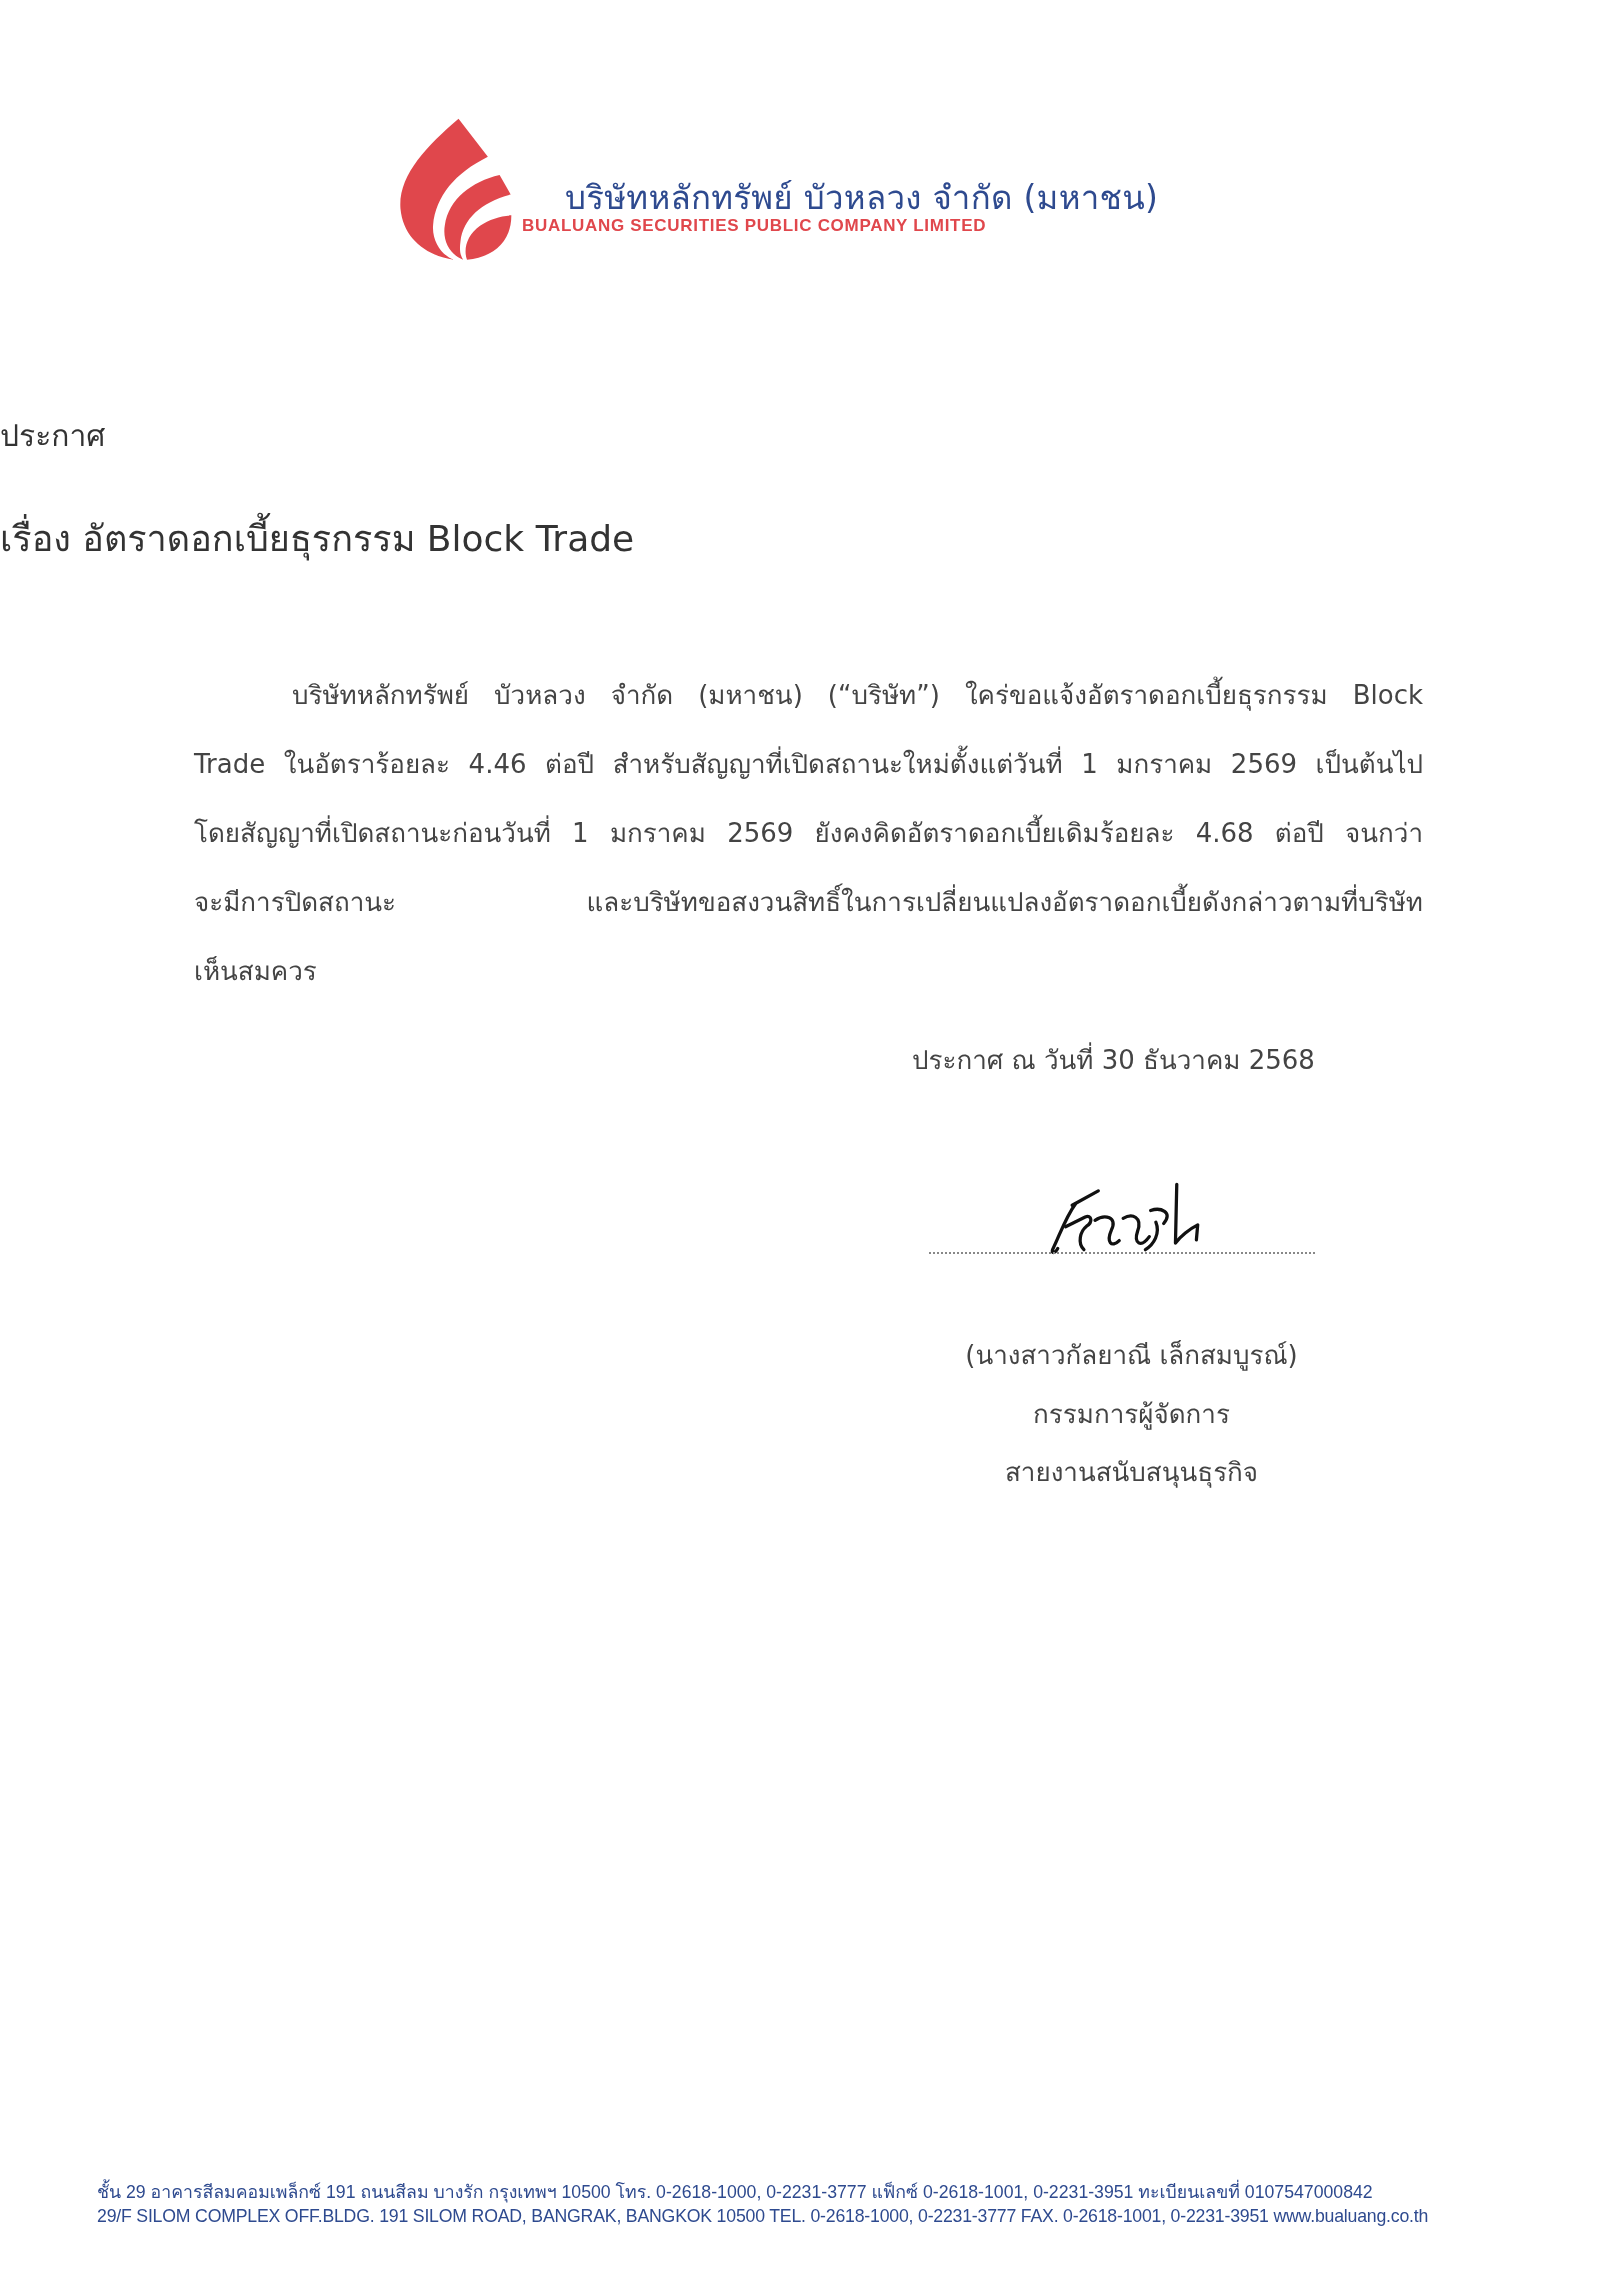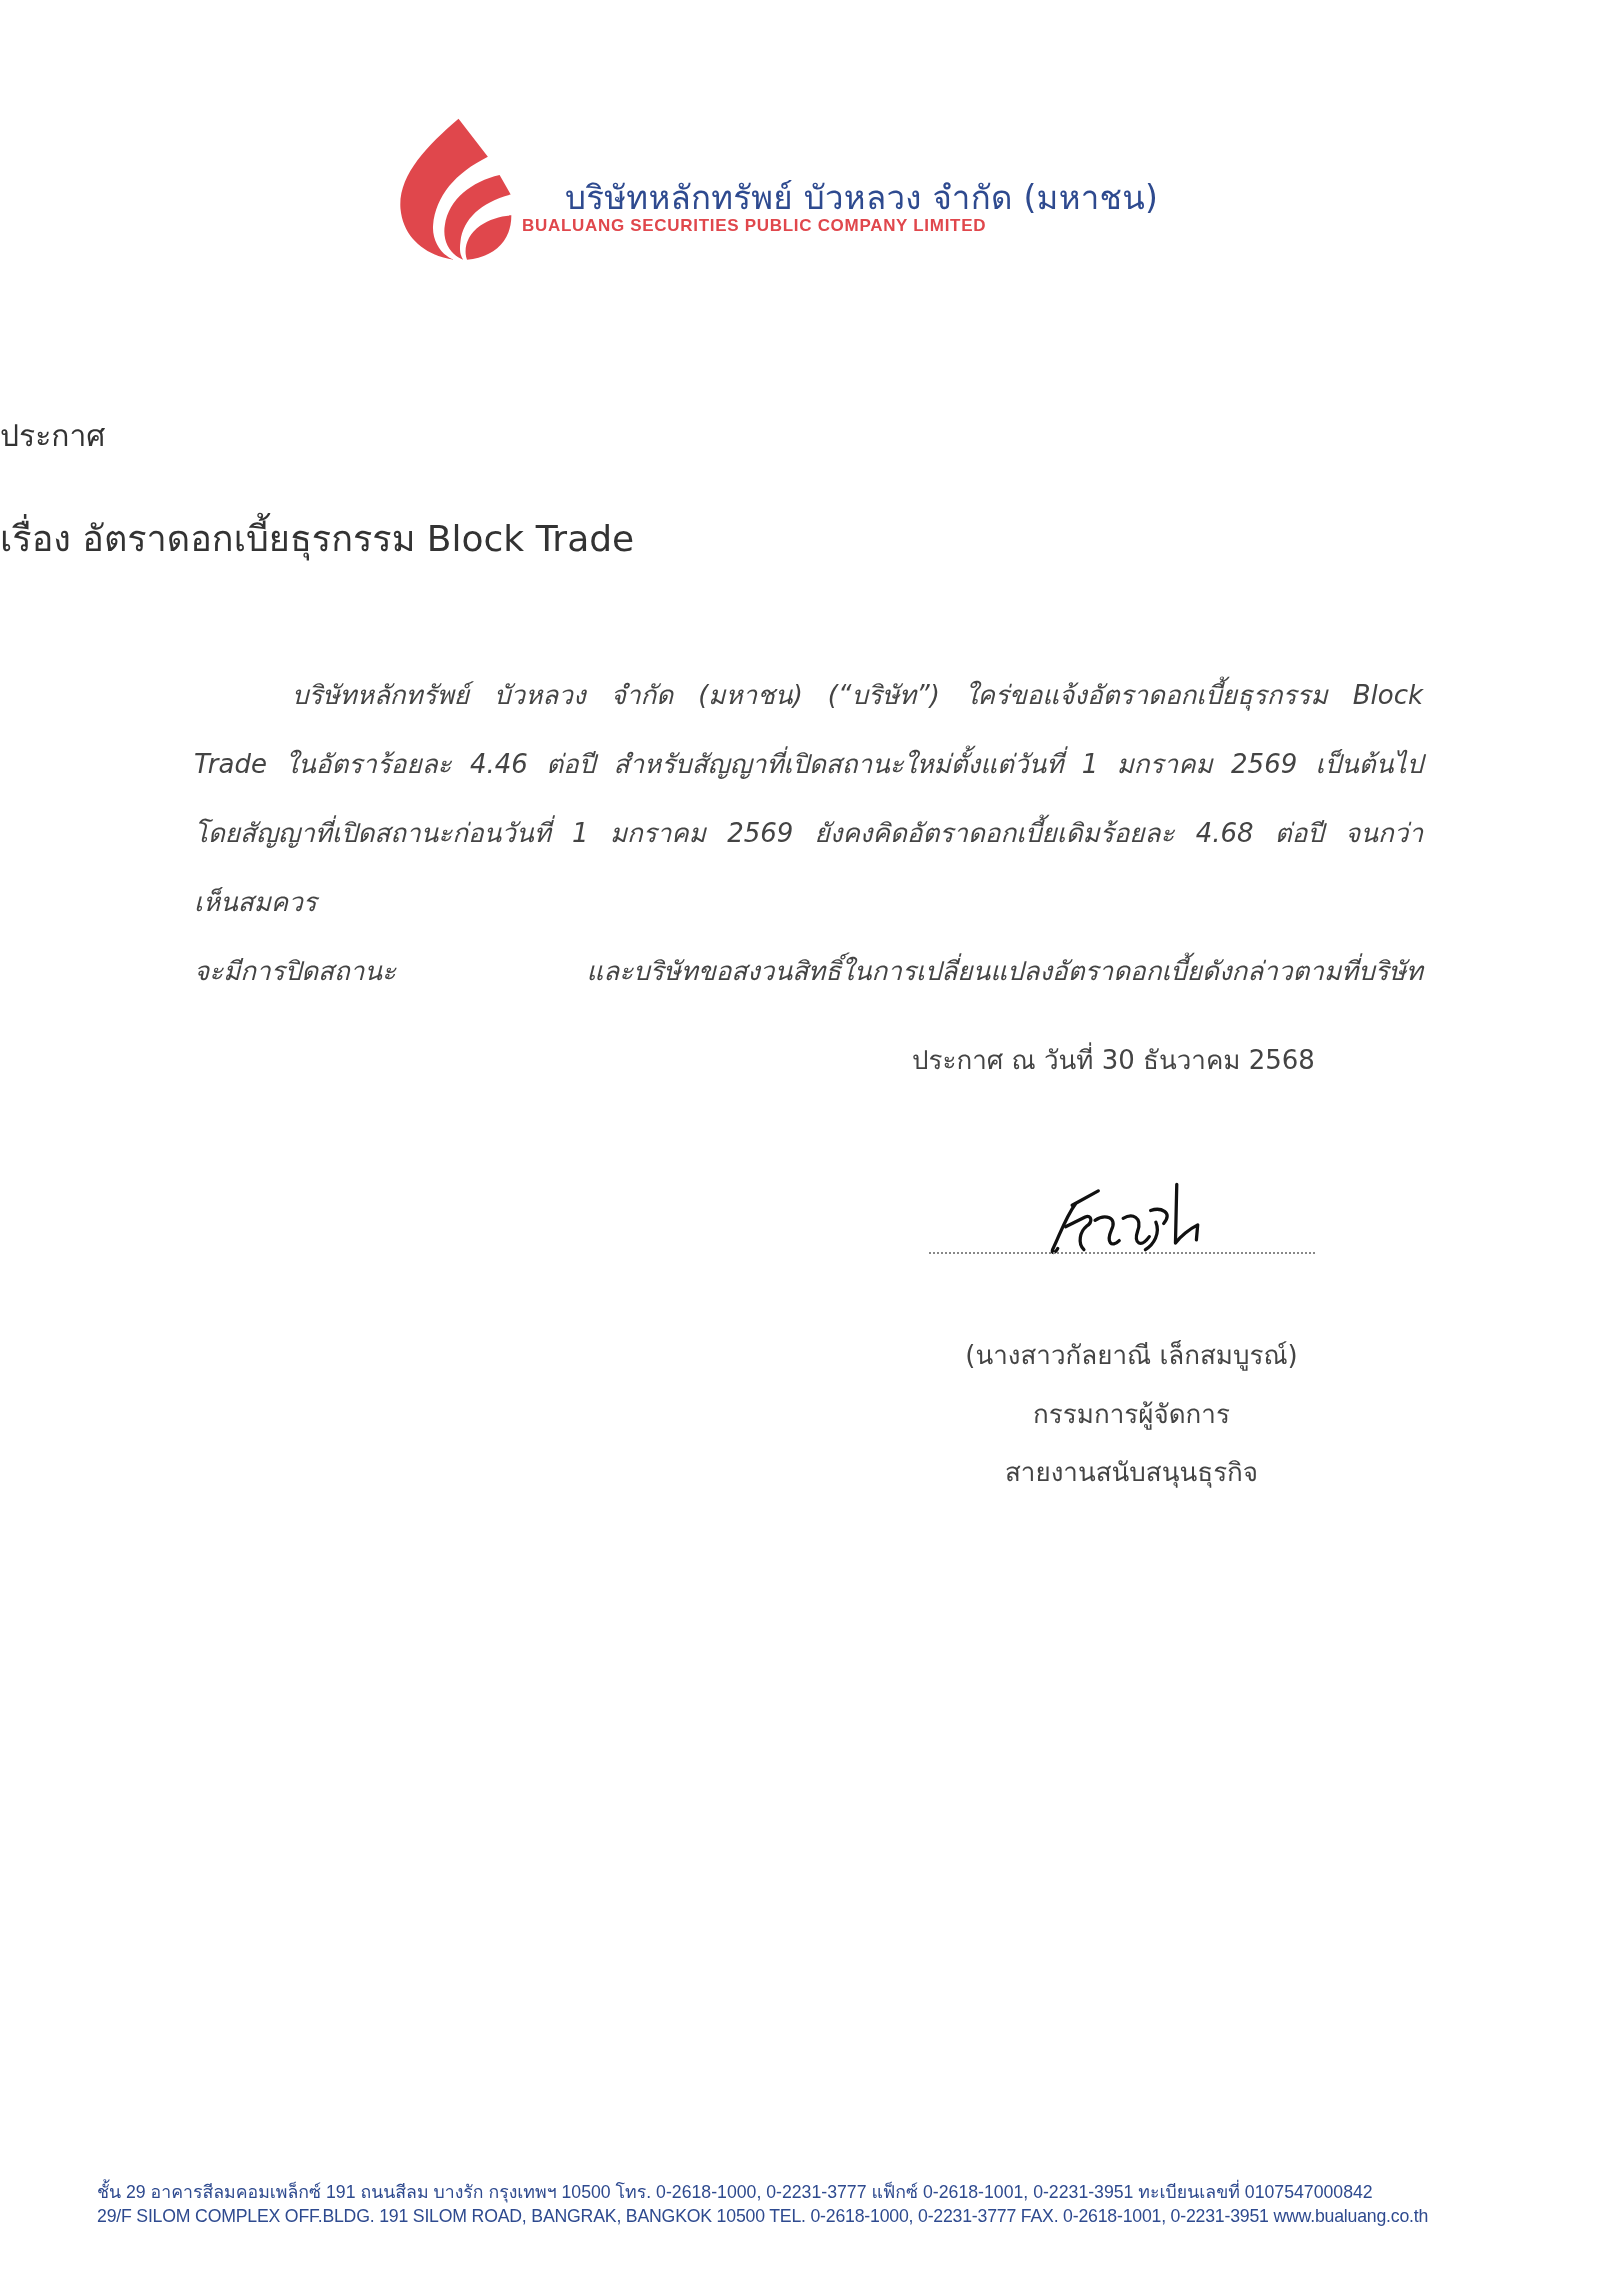--- a/index.html
+++ b/index.html
@@ -70,21 +70,20 @@
       top: 661px;
       font-size: 26px;
       line-height: 69px;
       color: #444;
     }
     .body-line {
       display: block;
       white-space: nowrap;
       text-align: justify;
       text-align-last: justify;
-      font-style: italic;
     }
     .body-line.first { padding-left: 98px; }
     .body-line.last { text-align-last: left; }
 
     .announce-date {
       position: absolute;
       left: 912px;
       top: 1039px;
       font-size: 26px;
       color: #444;
@@ -153,22 +152,22 @@
   <div class="company-en">BUALUANG SECURITIES PUBLIC COMPANY LIMITED</div>
 </div>
 
 <div class="title t1">ประกาศ</div>
 <div class="title t2">เรื่อง อัตราดอกเบี้ยธุรกรรม Block Trade</div>
 
 <div class="body-para">
   <span class="body-line first">บริษัทหลักทรัพย์ บัวหลวง จำกัด (มหาชน) (“บริษัท”) ใคร่ขอแจ้งอัตราดอกเบี้ยธุรกรรม Block</span>
   <span class="body-line">Trade ในอัตราร้อยละ 4.46 ต่อปี  สำหรับสัญญาที่เปิดสถานะใหม่ตั้งแต่วันที่ 1 มกราคม 2569 เป็นต้นไป</span>
   <span class="body-line">โดยสัญญาที่เปิดสถานะก่อนวันที่ 1 มกราคม 2569 ยังคงคิดอัตราดอกเบี้ยเดิมร้อยละ 4.68 ต่อปี จนกว่า</span>
+  <span class="body-line">จะมีการปิดสถานะ และบริษัทขอสงวนสิทธิ์ในการเปลี่ยนแปลงอัตราดอกเบี้ยดังกล่าวตามที่บริษัท</span>
   <span class="body-line last">เห็นสมควร</span>
-  <span class="body-line">จะมีการปิดสถานะ และบริษัทขอสงวนสิทธิ์ในการเปลี่ยนแปลงอัตราดอกเบี้ยดังกล่าวตามที่บริษัท</span>
 </div>
 
 <div class="announce-date">ประกาศ  ณ  วันที่ 30 ธันวาคม 2568</div>
 
 <svg class="signature" viewBox="0 0 260 140" xmlns="http://www.w3.org/2000/svg">
   <g fill="none" stroke="#111" stroke-width="5" stroke-linecap="round" stroke-linejoin="round">
     <path d="M 80 30 L 40 52"></path>
     <path d="M 45 50 C 30 70, 20 100, 10 120 C 8 126, 14 126, 18 118"></path>
     <path d="M 30 85 L 60 70 C 70 66, 72 78, 62 84 C 52 92, 48 110, 58 120"></path>
     <path d="M 75 75 C 90 65, 110 70, 100 90 C 92 108, 100 118, 112 106"></path>

